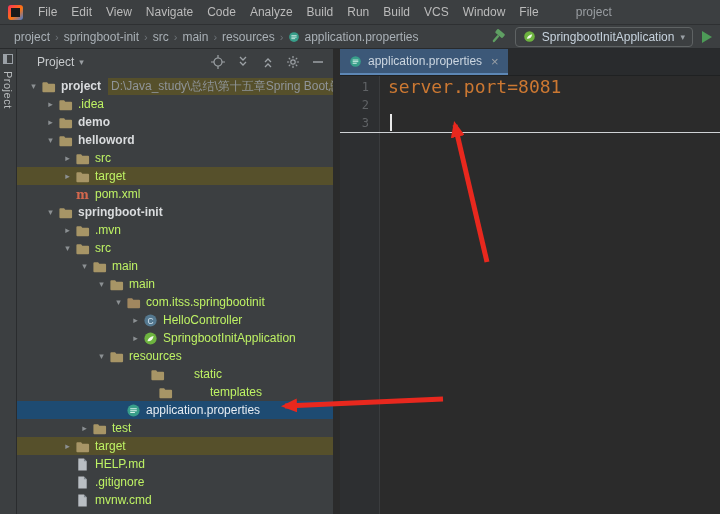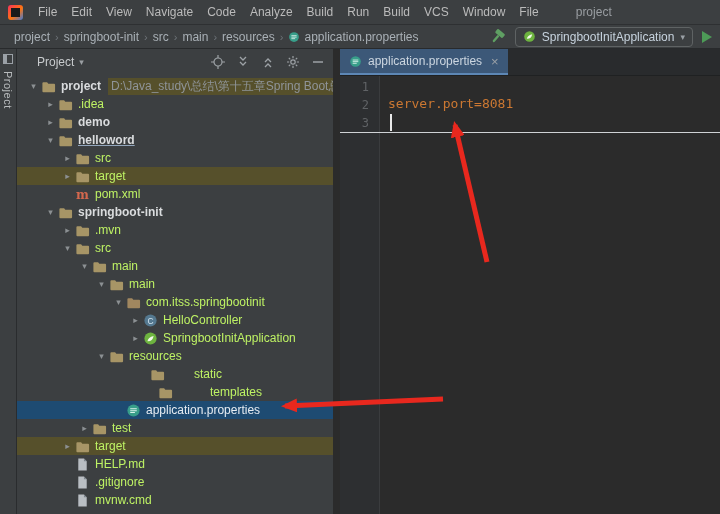--- a/index.html
+++ b/index.html
@@ -45,36 +45,36 @@
   .tree { flex:1; overflow:hidden; padding-top:2px; }
   .row { height:18px; display:flex; align-items:center; white-space:nowrap; }
   .row.selected { background:var(--selection-blue,#1e4b72); }
   .row.selected .tlabel { color:#e6ecf2; }
   .row.excluded { background:var(--excluded-olive,#56502b); }
   .chevron { width:13px; text-align:center; color:#8c9093; font-size:9px; flex:none; }
   .ticon { width:16px; height:16px; margin-right:5px; flex:none; display:flex; align-items:center; justify-content:center; }
   .ticon svg { width:15px; height:15px; display:block; }
   .tlabel { color:#bef264; }
   .row.bold .tlabel { font-weight:bold; color:#dadcde; }
-  .row.und .tlabel { text-decoration:underline; text-decoration-color:#93a7bd; }
+  .row.und .tlabel { text-decoration-color:#93a7bd; }
   .tpath { color:#8f9499; margin-left:7px; }
   .tpath.olive { background:var(--excluded-olive,#56502b); padding:0 3px; }
 
   
   .splitter { width:7px; background:#2b2b2b; flex:none; }
   .editor-area { flex:1; display:flex; flex-direction:column; min-width:0; background:#2b2b2b; }
   .tabbar { height:27px; background:#292b2d; border-bottom:1px solid #1f2122; display:flex; align-items:stretch; flex:none; }
   .tab { display:flex; align-items:center; gap:6px; padding:0 9px; background:var(--tab-blue,#3c5878); border-bottom:2px solid #5d87b5; color:#ccd6e0; }
   .tab .icon svg { width:13px; height:13px; display:block; }
   .tab .close { color:#9aa0a6; margin-left:3px; font-size:13px; line-height:1; }
 
   .editor { flex:1; display:flex; position:relative; min-height:0; }
   .gutter { width:40px; background:#2d2f31; border-right:1px solid #3a3c3e; padding-top:2px; flex:none; }
   .gutter .ln { height:18px; line-height:18px; text-align:right; padding-right:10px; color:#606366; font-family:"DejaVu Sans Mono","Liberation Mono",monospace; font-size:12px; }
-  .code { flex:1; padding:2px 0 0 8px; font-family:"DejaVu Sans Mono","Liberation Mono",monospace; font-size:13px;margin-top:17px; }
+  .code { flex:1; padding:2px 0 0 8px; font-family:"DejaVu Sans Mono","Liberation Mono",monospace; font-size:18px; }
   .code .cl { height:18px; line-height:18px; color:var(--property-orange,#cc7832); white-space:pre; }
   .caret { position:absolute; left:50px; width:2px; height:17px; background:#eaeaea; }
   .caret-row-line { position:absolute; left:0; right:0; top:56px; height:1px; background:#cfd2d5; }
 
   
   .annotations { position:absolute; left:0; top:0; width:720px; height:514px; pointer-events:none; z-index:50; }
 </style>
 </head>
 <body>
 

